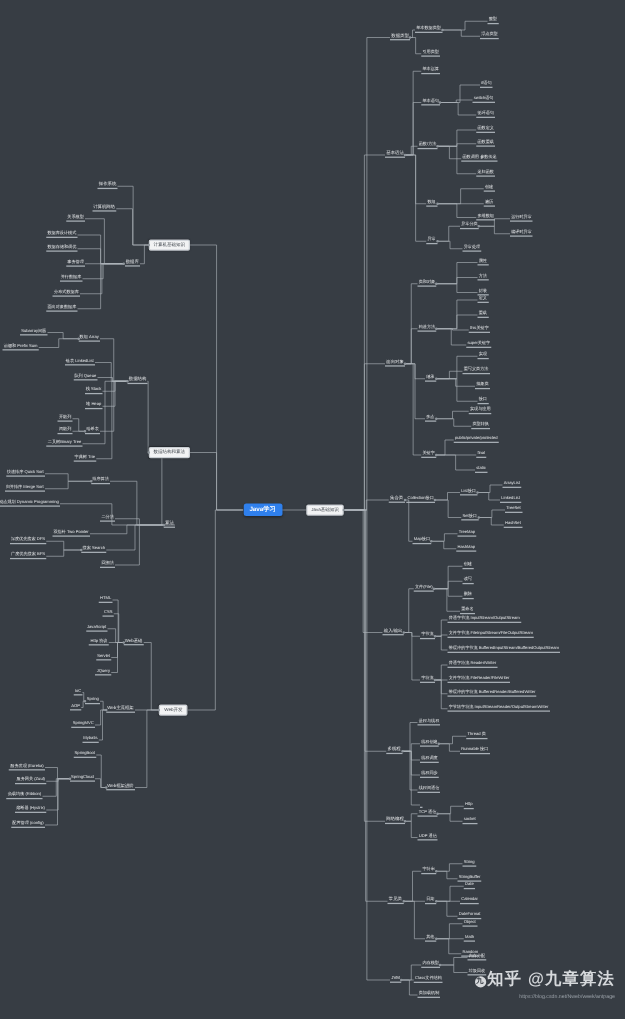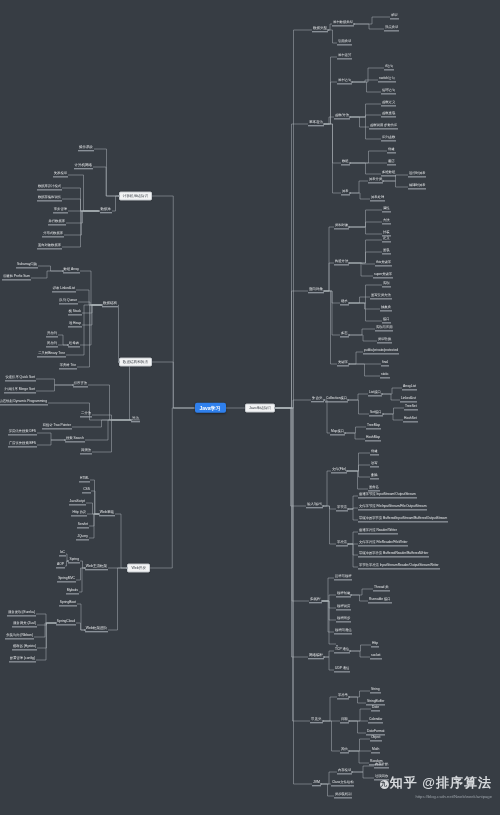--- a/index.html
+++ b/index.html
@@ -465,16 +465,16 @@
       <div class="dot" style="left: 321px; top: 784px;"></div>
       <div class="node bar" style="top: 772px; left: 337px;"><span class="lbl">内存模型</span></div>
       <div class="dot" style="left: 352px; top: 772px;"></div>
       <div class="node bar" style="top: 766px; left: 374px;"><span class="lbl">内存分配</span></div>
       <div class="node bar" style="top: 778px; left: 374px;"><span class="lbl">垃圾回收</span></div>
       <div class="node bar" style="top: 784px; left: 331px;"><span class="lbl">Class文件结构</span></div>
       <div class="node bar" style="top: 796px; left: 334px;"><span class="lbl">类加载机制</span></div>
     </div>
 
   <div class="watermark">
-    <span class="wm-logo">九</span><span>知乎 @排序算法</span>
+    <span class="wm-logo">九</span><span>知乎 @九章算法</span>
     <span class="url">https://blog.csdn.net/Nweb/week/antpage</span>
   </div>
 </div>
 
 </body></html>

